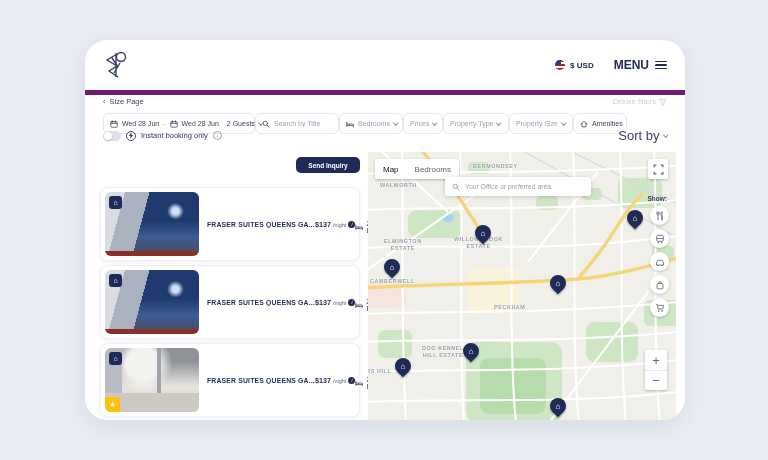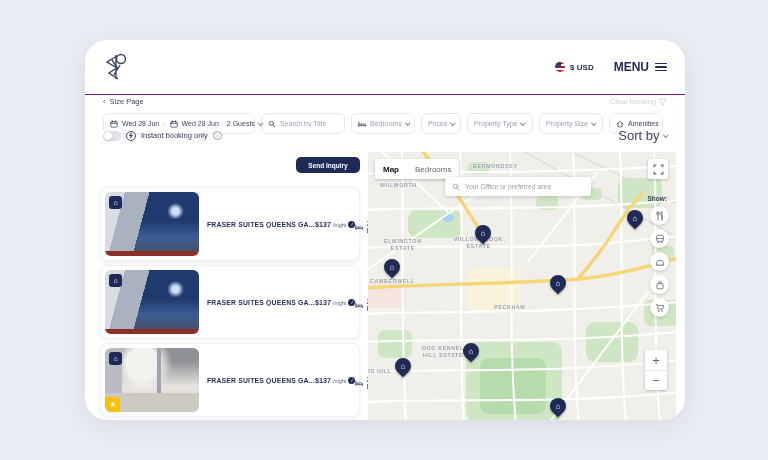--- a/index.html
+++ b/index.html
@@ -2,40 +2,40 @@
 <html><head>
 <meta charset="utf-8">
 <style>
   * { margin:0; padding:0; box-sizing:border-box; }
   html,body { width:768px; height:460px; overflow:hidden; }
   body { background:#e9ecf2; font-family:"Liberation Sans", sans-serif; color:#232f5c; position:relative; }
   .panel { position:absolute; left:85px; top:40px; width:600px; height:380px; background:#fff;
            border-radius:22px; overflow:hidden; box-shadow:0 6px 24px rgba(30,42,88,.08); }
 
   
-  .hdr { position:absolute; left:0; top:0; width:100%; height:55px; border-bottom:1px solid #701a75;
+  .hdr { position:absolute; left:0; top:0; width:100%; height:55px; border-bottom:5px solid #701a75;
          display:flex; align-items:center; padding:0 18px; }
   .logo { width:27px; height:30px; }
   .hdr-right { margin-left:auto; display:flex; align-items:center; gap:20px; }
   .currency { display:flex; align-items:center; gap:5px; font-size:8px; font-weight:bold; color:#222c54; cursor:pointer; }
   .flag { width:10px; height:10px; border-radius:50%; overflow:hidden; position:relative;
           background:linear-gradient(180deg,#b22234 0 20%,#fff 20% 40%,#b22234 40% 60%,#fff 60% 80%,#b22234 80%); }
   .flag::after { content:""; position:absolute; left:0; top:0; width:55%; height:45%; background:#3c3b6e; }
   .menu { display:flex; align-items:center; gap:6px; font-size:12px; font-weight:bold; color:#222c54; cursor:pointer; }
   .burger { display:inline-flex; flex-direction:column; gap:2px; }
   .burger i { width:12px; height:1.6px; background:#222c54; border-radius:1px; }
 
   
   .crumbs { position:absolute; left:0; top:57px; width:100%; padding:0 18px; display:flex; align-items:center; }
   .back { font-size:7.5px; color:#3c4660; display:flex; gap:4px; align-items:center; cursor:pointer; }
   .back b { font-weight:normal; }
   .clear { margin-left:auto; font-size:7.5px; color:#ccd1db; display:flex; gap:3px; align-items:center; cursor:pointer; }
 
   
-  .fbar { position:absolute; left:18px; top:73px; width:564px; display:flex; gap:6px; }
+  .fbar { position:absolute; left:18px; top:73px; width:564px; display:flex; }
   .pill { height:21px; border:1px solid #e4e7ee; border-radius:6px; background:#fff; display:flex; align-items:center;
           gap:4px; padding:0 6px; font-size:7px; color:#3c4660; white-space:nowrap; cursor:pointer; }
   .pill .ph { color:#9aa1b0; }
   .vdiv { width:1px; height:11px; background:#e4e7ee; }
   .chev { width:3.5px; height:3.5px; border-right:1px solid #7c8498; border-bottom:1px solid #7c8498;
           transform:rotate(45deg); display:inline-block; margin-top:-2px; flex:0 0 auto; }
   .ic { width:8px; height:8px; stroke:#444d66; fill:none; stroke-width:1; stroke-linecap:round; stroke-linejoin:round; flex:0 0 auto; }
   .search-inp { border:none; outline:none; font-size:7px; width:58px; color:#3c4660; background:transparent; }
   .search-inp::placeholder { color:#9aa1b0; }
 
@@ -94,21 +94,21 @@
   .bbadge { width:13px; height:13px; border-radius:50%; background:#e2f1fc; color:#3ea6dd; font-weight:bold;
             font-size:8px; display:flex; align-items:center; justify-content:center; }
   .book { margin-left:auto; width:76px; height:16px; background:#1e2a58; color:#fff; border:none; border-radius:7px;
           font-size:6.5px; font-weight:bold; cursor:pointer; font-family:inherit; }
 
   
   .map { position:absolute; left:283px; top:112px; width:308px; height:268px; overflow:hidden; background:#f0efe9; }
   .map svg.base { position:absolute; left:0; top:0; }
   .mtabs { position:absolute; left:7px; top:7px; display:flex; box-shadow:0 1px 3px rgba(0,0,0,.25); border-radius:2px; overflow:hidden; }
   .mtab { height:20px; padding:0 8px; background:#fff; font-size:8px; display:flex; align-items:center; cursor:pointer; }
-  .mtab.on { font-weight:bold; color:#111; }
+  .mtab.on { font-weight:normal; color:#111; }
   .mtab.off { color:#666; }
   .fsbtn { position:absolute; right:8px; top:7px; width:20px; height:20px; background:#fff; border-radius:2px;
            box-shadow:0 1px 3px rgba(0,0,0,.25); display:flex; align-items:center; justify-content:center; cursor:pointer; }
   .msearch { position:absolute; left:77px; top:25px; width:146px; height:19px; background:#fff; border-radius:3px;
              box-shadow:0 1px 4px rgba(0,0,0,.18); display:flex; align-items:center; gap:5px; padding:0 7px; }
   .msearch input { border:none; outline:none; font-size:6.8px; width:100%; background:transparent; color:#333; }
   .msearch input::placeholder { color:#9aa1ab; }
   .showlbl { position:absolute; right:9px; top:43px; font-size:6.5px; font-weight:bold; color:#3a4152; }
   .poicol { position:absolute; right:7px; top:54px; display:flex; flex-direction:column; gap:4px; }
   .poi { width:19px; height:19px; border-radius:50%; background:#fff; box-shadow:0 1px 3px rgba(0,0,0,.2);
@@ -153,21 +153,21 @@
       </div>
     </div>
   </div>
 
   <div class="crumbs">
     <div class="back">
       <b>‹</b>
       <span>Size Page</span>
     </div>
     <div class="clear">
-      <span>Clear booking</span>
+      <span>Deluxe filters</span>
       <svg class="ic" viewBox="0 0 10 10" style="stroke:#ccd1db">
         <path d="M1 1.5h8L6.2 5v3l-2.4 1.2V5z"></path>
       </svg>
     </div>
   </div>
 
   <div class="fbar">
     <div class="pill" style="width:152px; justify-content:space-between">
       <svg class="ic" viewBox="0 0 10 10">
           <rect x="1" y="2" width="8" height="7" rx="1"></rect>

